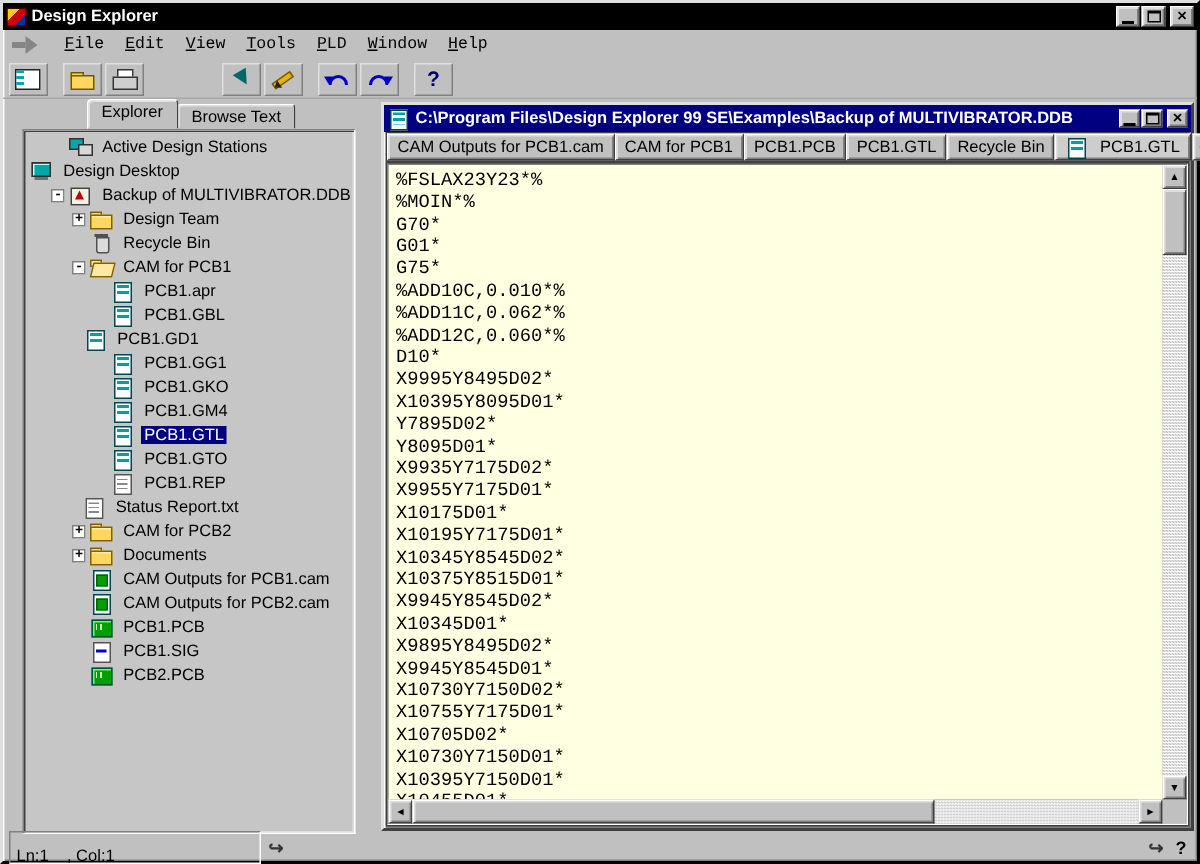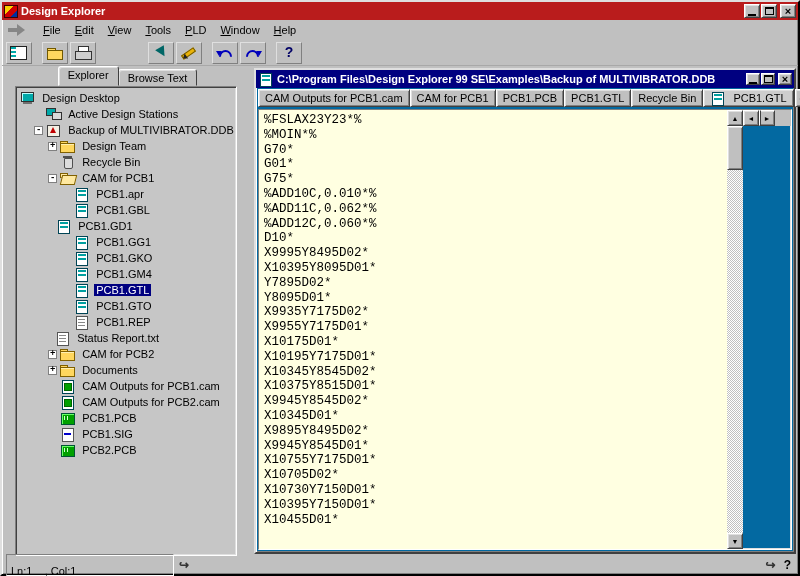--- a/index.html
+++ b/index.html
@@ -9,37 +9,37 @@
          border:2px solid; border-color:#dfdfdf #000 #000 #dfdfdf;
          box-shadow: inset 1px 1px 0 #fff, inset -1px -1px 0 #808080; }
 
   
   .raised { border:1px solid; border-color:#fff #404040 #404040 #fff;
             box-shadow: inset 1px 1px 0 #dfdfdf, inset -1px -1px 0 #808080; background:#c0c0c0; }
   .sunken { border:1px solid; border-color:#808080 #fff #fff #808080;
             box-shadow: inset 1px 1px 0 #404040, inset -1px -1px 0 #dfdfdf; }
 
   
-  .titlebar { height:18px; background:#b91c1c; display:flex; align-items:center;
+  .titlebar { height:18px; background:#000000; display:flex; align-items:center;
               padding:0 2px; gap:3px; flex:none; }
   .title-text { color:#fff; font-weight:bold; font-size:11px; flex:1; white-space:nowrap; overflow:hidden; }
   .app-icon { width:14px; height:13px; flex:none; border:1px solid #3a0000;
               background:linear-gradient(135deg,#f8d000 0 35%,#d00000 35% 70%,#0030a0 70%); }
   .win-btns { display:flex; gap:1px; flex:none; align-items:center; }
   .wbtn { width:16px; height:14px; display:flex; align-items:center; justify-content:center;
           font-size:10px; line-height:1; cursor:default; padding:0; }
   .wbtn.sm { width:14px; height:12px; }
   .wbtn.gap { margin-left:2px; }
   .g-min { width:8px; height:2px; background:#000; margin-top:7px; }
   .g-max { width:9px; height:8px; border:1px solid #000; border-top-width:2px; background:#c0c0c0; }
   .g-x { font-weight:bold; font-size:11px; color:#000; }
 
   
   .menubar { height:20px; display:flex; align-items:center; padding:0 2px; font-size:11px; flex:none; }
-  .menu-items { display:flex; }
+  .menu-items { display:flex;font-family:Liberation Mono, monospace; }
   .mitem { padding:2px 7px; white-space:nowrap; }
   .menu-arrow-icon { width:24px; height:12px; position:relative; margin:0 6px 0 2px; flex:none; }
   .menu-arrow-icon::before { content:""; position:absolute; left:2px; top:4px; width:9px; height:4px; background:#868686; }
   .menu-arrow-icon::after  { content:""; position:absolute; left:11px; top:0;
       border-top:6px solid transparent; border-bottom:6px solid transparent; border-left:8px solid #868686; }
 
   
   .toolbar { height:26px; display:flex; align-items:center; padding:0 4px; flex:none;
              border-bottom:1px solid #a8a8a8; }
   .tgroup { display:flex; gap:2px; }
@@ -109,34 +109,34 @@
   .tic-pcb::before { left:1px; top:1px; width:12px; height:10px; background:#00a000; border:1px solid #005533; box-shadow:inset 1px 1px 0 #66ff66; }
   .tic-pcb::after  { left:4px; top:4px; width:6px; height:4px; background:repeating-linear-gradient(90deg,#ccffcc 0 1px,#00a000 1px 3px); }
   .tic-sig::before { left:2px; top:0; width:10px; height:12px; background:#fff; border:1px solid #555; }
   .tic-sig::after  { left:4px; top:5px; width:7px; height:2px; background:#0000cc; }
   .mico { width:14px; height:13px; margin-right:2px; }
 
   .splitter { width:6px; flex:none; }
   .rightcol { flex:1; display:flex; min-width:0; padding:2px 0 2px 0; }
 
   
-  .mdi { flex:1; display:flex; flex-direction:column; min-width:0; background:#0369a1;
+  .mdi { flex:1; display:flex; flex-direction:column; min-width:0; background:#404040;
          border:2px solid; border-color:#dfdfdf #404040 #404040 #dfdfdf;
          box-shadow:inset 1px 1px 0 #fff, inset -1px -1px 0 #808080; }
   .mtitle { height:18px; background:#000080; display:flex; align-items:center; padding:0 2px; gap:3px; flex:none; }
   .mtitle-text { color:#fff; font-weight:bold; font-size:11px; flex:1; white-space:nowrap; overflow:hidden; }
   .tabstrip { height:21px; display:flex; align-items:flex-start; padding:1px 2px 0; flex:none; }
   .dtab { height:18px; font-size:11px; background:#c0c0c0; padding:2px 6px; white-space:nowrap;
           border:1px solid; border-color:#fff #404040 #404040 #fff;
           box-shadow:inset 1px 1px 0 #dfdfdf, inset -1px -1px 0 #808080; }
   .tab-right { margin-left:auto; display:flex; align-items:flex-start; gap:1px; }
   .dtab.active { display:flex; align-items:center; gap:3px; background:#cdcdcd; }
   .spin { width:14px; height:18px; font-size:7px; padding:0; display:flex; align-items:center; justify-content:center; }
 
-  .client { flex:1; display:flex; flex-direction:row; min-height:0; margin:0 2px 2px;
+  .client { flex:1; display:flex; flex-direction:column; min-height:0; margin:0 2px 2px;
             border:1px solid; border-color:#808080 #fff #fff #808080;
             box-shadow:inset 1px 1px 0 #404040, inset -1px -1px 0 #dfdfdf; }
   .docbody { flex:1; display:flex; min-height:0; }
   .textarea { flex:1; background:#ffffe1; overflow:hidden; padding:3px 0 0 5px;
               font:12.5px/14.8px "Liberation Mono",monospace; color:#000; }
   .tline { white-space:pre; }
 
   .vscroll { width:16px; flex:none; display:flex; flex-direction:column; background:#dfdfdf; }
   .sbtn { width:16px; height:16px; font-size:7px; color:#000; padding:0;
           display:flex; align-items:center; justify-content:center; flex:none; }
@@ -236,28 +236,28 @@
     </div>
 
   <div class="workspace">
 
     <div class="leftcol">
       <div class="ltabs">
           <span class="ltab active">Explorer</span>
           <span class="ltab">Browse Text</span>
         </div>
       <div class="tree sunken">
+          <div class="trow" style="padding-left: 18px;">
+            <span class="exp hid"></span>
+            <span class="tic tic-stations"></span>
+            <span class="tlabel">Active Design Stations</span>
+          </div>
           <div class="trow" style="padding-left: 4px;">
             <span class="tic tic-desktop"></span>
             <span class="tlabel">Design Desktop</span>
-          </div>
-          <div class="trow" style="padding-left: 18px;">
-            <span class="exp hid"></span>
-            <span class="tic tic-stations"></span>
-            <span class="tlabel">Active Design Stations</span>
           </div>
           <div class="trow" style="padding-left: 18px;">
             <span class="exp">-</span>
             <span class="tic tic-ddb"></span>
             <span class="tlabel">Backup of MULTIVIBRATOR.DDB</span>
           </div>
           <div class="trow" style="padding-left: 32px;">
             <span class="exp">+</span>
             <span class="tic tic-folder"></span>
             <span class="tlabel">Design Team</span>
@@ -418,20 +418,21 @@
                 <div class="tline">X9935Y7175D02*</div>
                 <div class="tline">X9955Y7175D01*</div>
                 <div class="tline">X10175D01*</div>
                 <div class="tline">X10195Y7175D01*</div>
                 <div class="tline">X10345Y8545D02*</div>
                 <div class="tline">X10375Y8515D01*</div>
                 <div class="tline">X9945Y8545D02*</div>
                 <div class="tline">X10345D01*</div>
                 <div class="tline">X9895Y8495D02*</div>
                 <div class="tline">X9945Y8545D01*</div>
+                <div class="tline">X10730Y7150D02*</div>
                 <div class="tline">X10755Y7175D01*</div>
                 <div class="tline">X10705D02*</div>
                 <div class="tline">X10730Y7150D01*</div>
                 <div class="tline">X10395Y7150D01*</div>
                 <div class="tline">X10455D01*</div>
               </div>
             <div class="vscroll">
               <button class="sbtn raised">▲</button>
               <div class="vtrack">
                 <div class="vthumb raised"></div>

